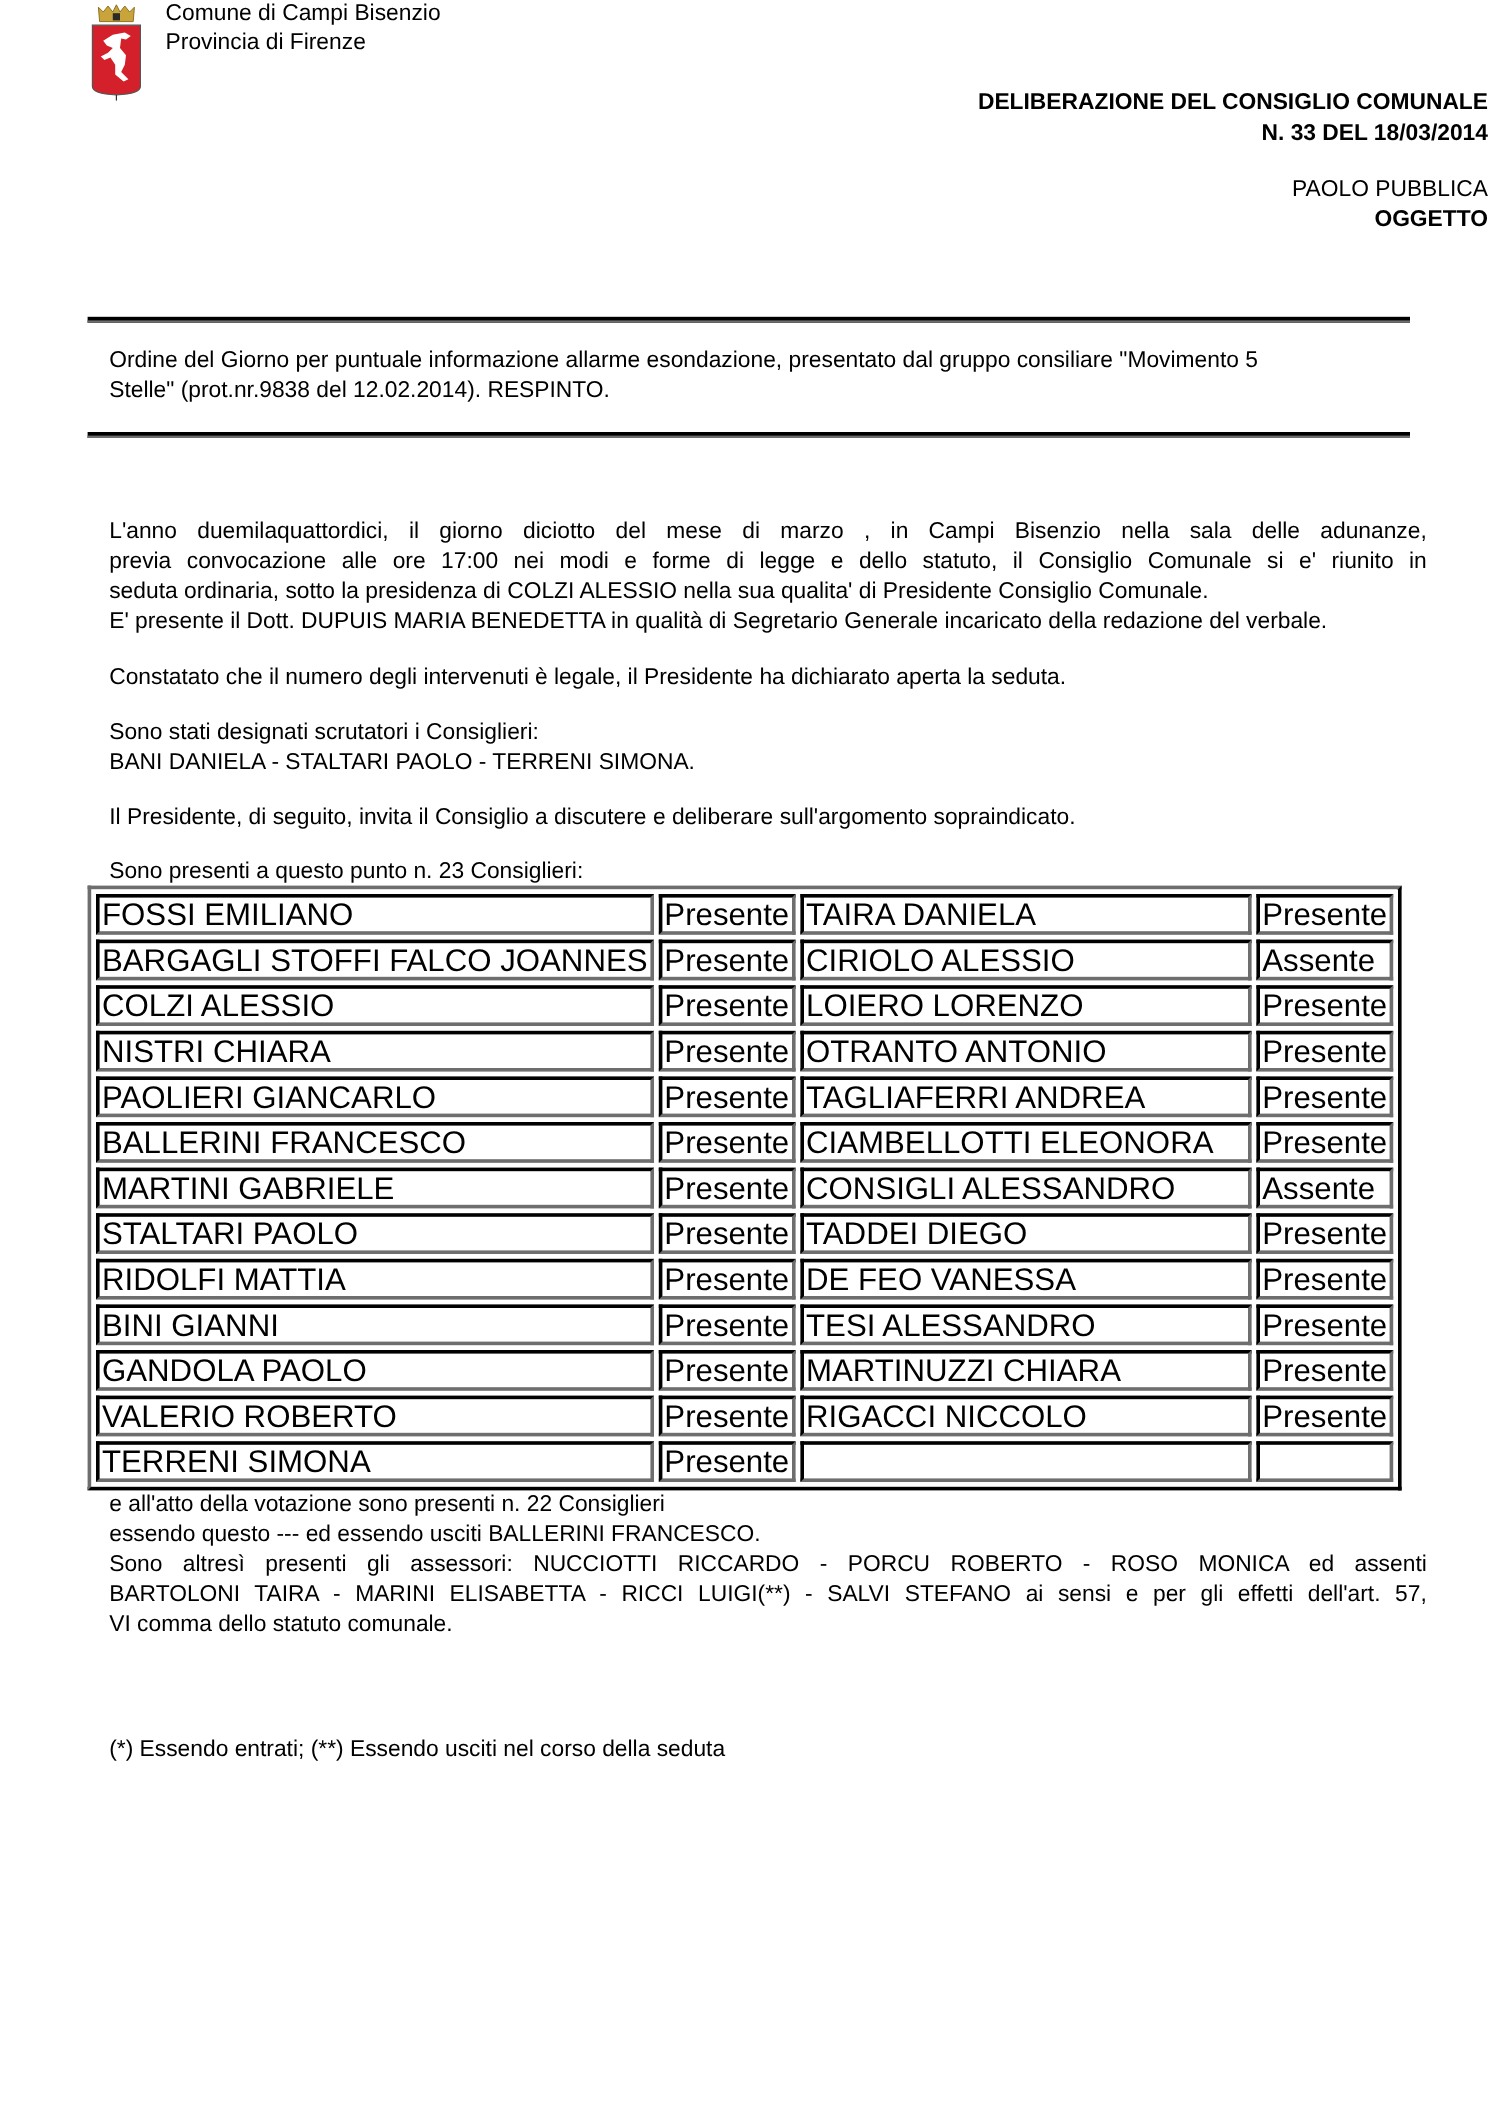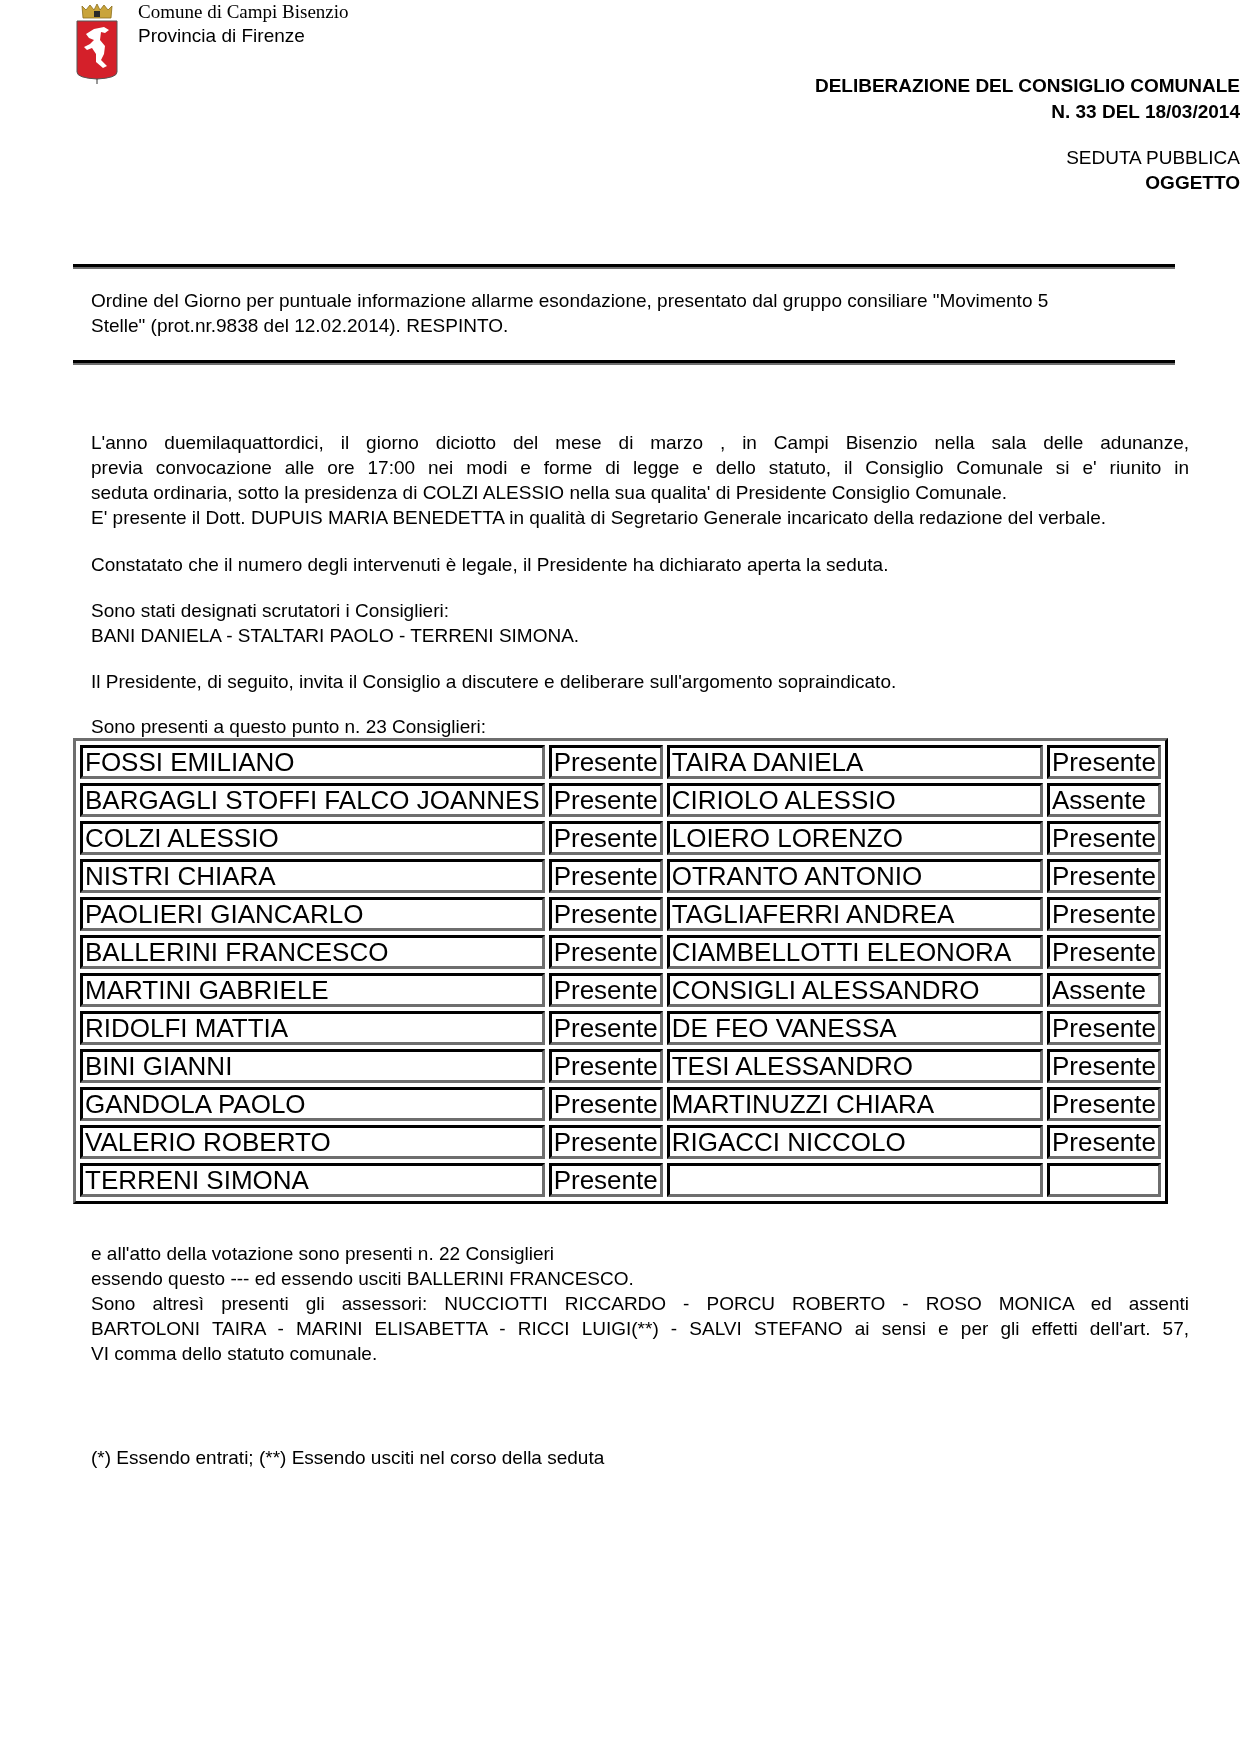--- a/index.html
+++ b/index.html
@@ -35,26 +35,26 @@
 
     <path d="M8 4 L12 8 L16 3 L20 8 L23 2 L26 8 L30 3 L34 8 L38 4 L37 16 L9 16 Z" fill="#c9a43a" stroke="#8a6d1c" stroke-width="0.8"></path>
     <rect x="20" y="9" width="6" height="6" fill="#2a2a2a"></rect>
 
     <path d="M3 19 L43 19 L43 70 Q43 76 23 77 Q3 76 3 70 Z" fill="#d4202a" stroke="#555" stroke-width="1"></path>
     <line x1="23" y1="77" x2="23" y2="82" stroke="#333" stroke-width="1"></line>
 
     <path d="M12 32 L20 27 L30 25 L35 28 L31 31 L27 30 L26 38 L31 44 L30 52 L27 58 L33 64 L29 66 L22 60 L22 52 L18 46 L13 48 L10 45 L16 42 L20 38 L15 36 Z" fill="#ffffff"></path>
   </svg>
 </div>
-<div class="abs hdr" style="top:0px;font-family:Liberation Serif, serif;">Comune di Campi Bisenzio</div>
+<div class="abs hdr" style="top:0px;">Comune di Campi Bisenzio</div>
 <div class="abs hdr" style="top:24px;">Provincia di Firenze</div>
 
 <div class="abs center bold" style="top:74px;">DELIBERAZIONE DEL CONSIGLIO COMUNALE</div>
 <div class="abs center bold" style="top:100px;">N. 33 DEL 18/03/2014</div>
-<div class="abs center" style="top:146px;">SEDUTA PUBBLICA</div>
+<div class="abs center" style="top:146px;">PAOLO PUBBLICA</div>
 <div class="abs center bold" style="top:171px;">OGGETTO</div>
 
 <div class="abs rule" style="top:264px;"></div>
 <div class="abs txt" style="top:288px;">Ordine del Giorno per puntuale informazione allarme esondazione, presentato dal gruppo consiliare "Movimento 5</div>
 <div class="abs txt" style="top:313px;">Stelle" (prot.nr.9838 del 12.02.2014). RESPINTO.</div>
 <div class="abs rule" style="top:360px;"></div>
 
 <div class="abs txt just-last" style="top:430px;">L'anno duemilaquattordici, il giorno diciotto del mese di marzo , in Campi Bisenzio nella sala delle adunanze,</div>
 <div class="abs txt just-last" style="top:455px;">previa convocazione alle ore 17:00 nei modi e forme di legge e dello statuto, il Consiglio Comunale si e' riunito in</div>
 <div class="abs txt" style="top:480px;">seduta ordinaria, sotto la presidenza di COLZI ALESSIO nella sua qualita' di Presidente Consiglio Comunale.</div>
@@ -104,20 +104,26 @@
         <td class="n2">CIAMBELLOTTI ELEONORA</td>
         <td class="s2">Presente</td>
       </tr>
       <tr>
         <td class="n1">MARTINI GABRIELE</td>
         <td class="s1">Presente</td>
         <td class="n2">CONSIGLI ALESSANDRO</td>
         <td class="s2">Assente</td>
       </tr>
       <tr>
+        <td class="n1">STALTARI PAOLO</td>
+        <td class="s1">Presente</td>
+        <td class="n2">TADDEI DIEGO</td>
+        <td class="s2">Presente</td>
+      </tr>
+      <tr>
         <td class="n1">RIDOLFI MATTIA</td>
         <td class="s1">Presente</td>
         <td class="n2">DE FEO VANESSA</td>
         <td class="s2">Presente</td>
       </tr>
       <tr>
         <td class="n1">BINI GIANNI</td>
         <td class="s1">Presente</td>
         <td class="n2">TESI ALESSANDRO</td>
         <td class="s2">Presente</td>

